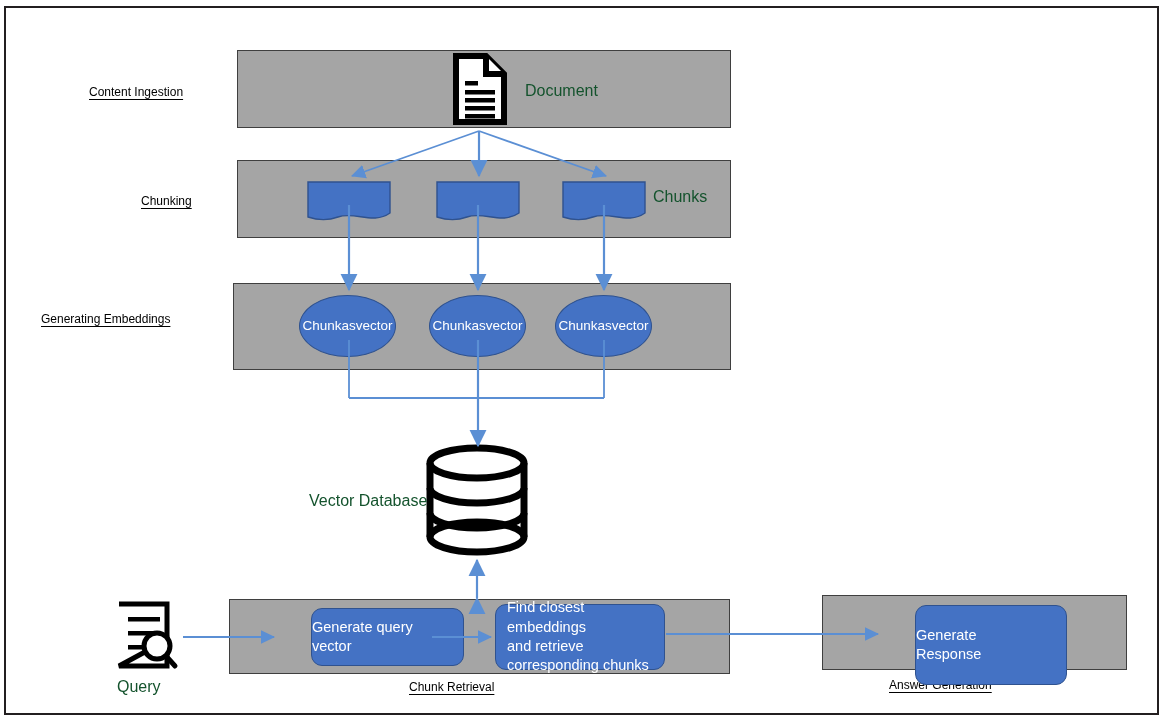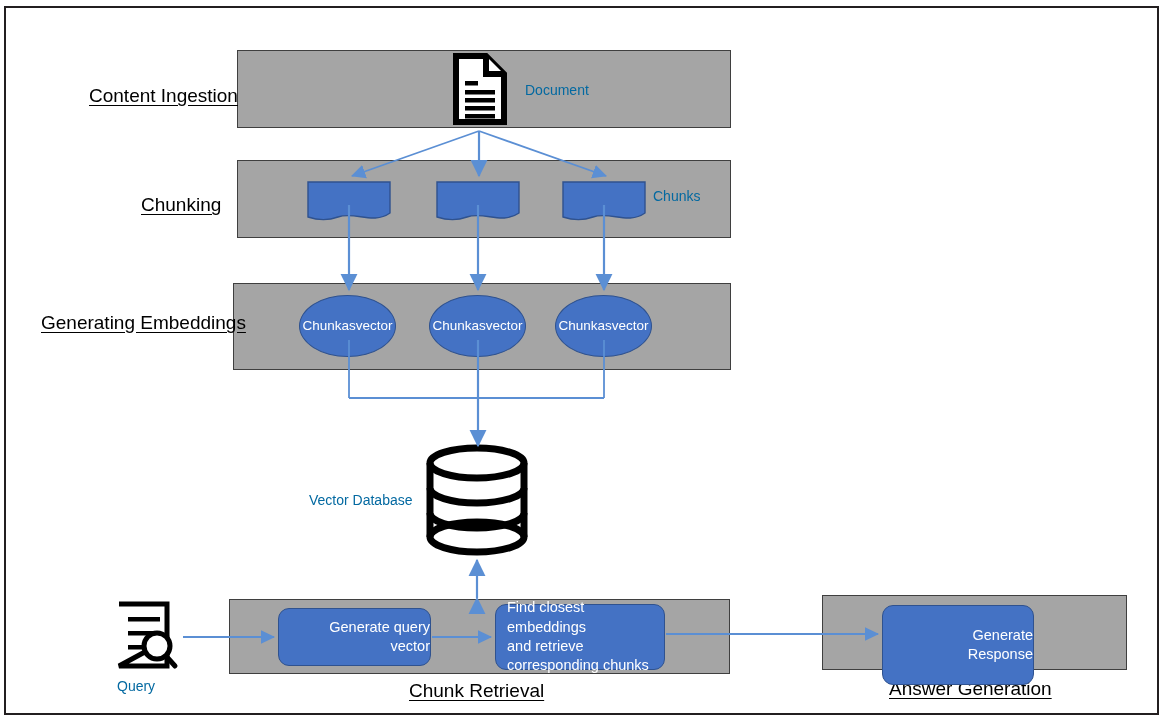--- a/index.html
+++ b/index.html
@@ -25,30 +25,30 @@
     box-sizing: border-box;
   }
   .band {
     position: absolute;
     background: #a5a5a5;
     border: 1px solid #3f3f3f;
     box-sizing: border-box;
   }
   .section-label {
     position: absolute;
-    font-size: 19px;
+    font-size: 12px;
     color: #000000;
     text-decoration: underline;
     text-underline-offset: 3px;
     white-space: nowrap;
   }
   .plain-label {
     position: absolute;
-    font-size: 14px;
-    color: #0369a1;
+    font-size: 16px;
+    color: #14532d;
     white-space: nowrap;
   }
   .chunk-shape {
     position: absolute;
   }
   .ellipse {
     position: absolute;
     background: #4472c4;
     border: 1px solid #2f528f;
     border-radius: 50%;
@@ -68,22 +68,23 @@
     border-radius: 11px;
     box-sizing: border-box;
     display: flex;
     flex-direction: column;
     justify-content: center;
     color: #ffffff;
     font-size: 14.5px;
     line-height: 1.33;
   }
   .rbox.center {
-    align-items: flex-end;
+    align-items: flex-start;
     text-align: center;
+    margin-left: 33px;
   }
   .rbox.left {
     align-items: flex-start;
     text-align: left;
     padding-left: 11px;
   }
   svg.overlay {
     position: absolute;
     left: 0;
     top: 0;

